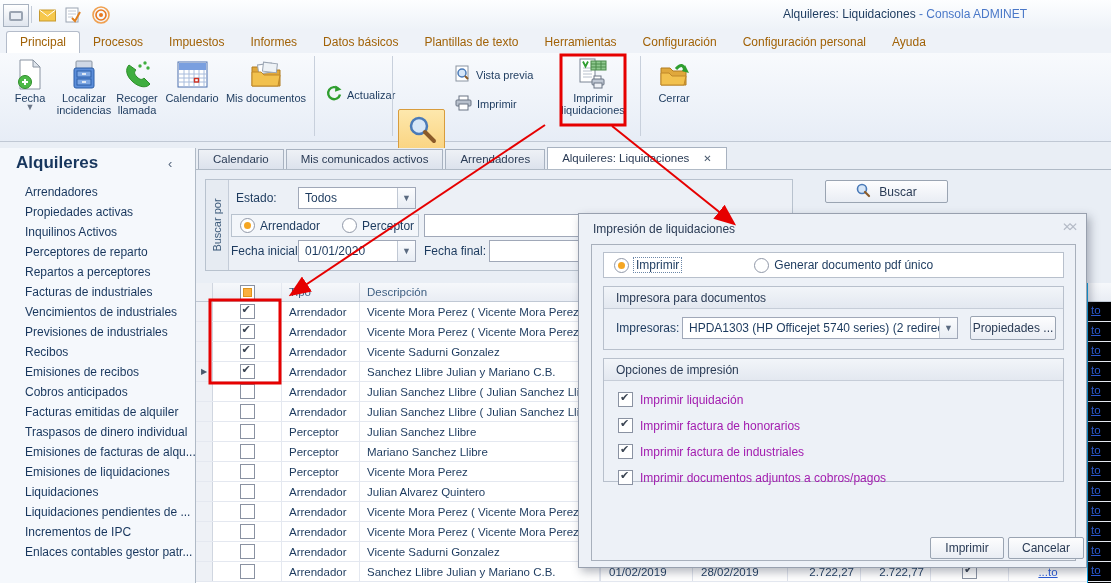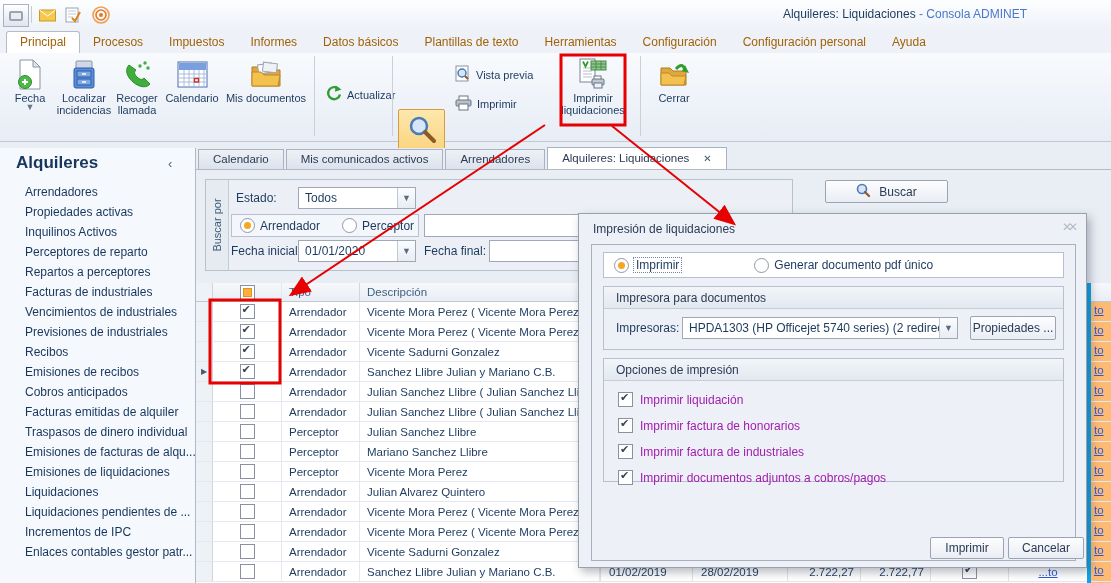--- a/index.html
+++ b/index.html
@@ -65,21 +65,21 @@
   .throw{left:0;top:0;width:891px;height:19px;display:flex;background:linear-gradient(#f6f8fb,#e9edf4);border-bottom:1px solid #c0c8d4;box-sizing:border-box;}
   .thcell{border-right:1px solid #d0d6e0;box-sizing:border-box;font-size:11.5px;color:#3e5f82;padding-left:7px;display:flex;align-items:center;}
   .trow{width:891px;height:20px;display:flex;border-bottom:1px solid #e4e8f0;box-sizing:border-box;background:#fff;}
   .tcell{border-right:1px solid #e4e8f0;box-sizing:border-box;font-size:11.5px;color:#1c3a5e;padding-left:7px;display:flex;align-items:center;white-space:nowrap;overflow:hidden;}
   .indcell{width:17px;background:#eef1f6;border-right:1px solid #d0d6e0;box-sizing:border-box;display:flex;align-items:center;justify-content:center;
       font-size:8px;color:#4a5a6e;padding:0;}
   .cbcell{width:69px;display:flex;align-items:center;justify-content:center;border-right:1px solid #e4e8f0;box-sizing:border-box;}
   .cb{width:13px;height:13px;border:1px solid #8a92a2;background:#fff;position:relative;flex:none;}
   .cb.checked::after{content:"✔";position:absolute;left:1px;top:-2px;font-size:11px;color:#3c4654;}
   .cb.partial::after{content:"";position:absolute;left:2px;top:2px;right:2px;bottom:2px;background:#fbaf3f;border:1px solid #e0941c;}
-  .rightstrip{left:891px;top:0;width:24px;height:300px;border-left:4px solid #0ea5e9;background:#fdba74;box-sizing:border-box;}
+  .rightstrip{left:891px;top:0;width:24px;height:300px;border-left:1px solid #0ea5e9;background:#000000;box-sizing:border-box;}
   .rs-h{height:19px;background:linear-gradient(#f6f8fb,#e9edf4);border-bottom:1px solid #c0c8d4;box-sizing:border-box;}
   .rs-c{height:20px;border-bottom:1px solid #e4e8f0;box-sizing:border-box;font-size:11.5px;color:#2b5bd7;text-decoration:underline;padding:2px 0 0 3px;}
   .bcell{border-left:1px solid #dfe3ec;box-sizing:border-box;font-size:11.5px;color:#1c3a5e;display:flex;align-items:center;white-space:nowrap;overflow:hidden;}
   .linktext{color:#2b5bd7;text-decoration:underline;}
   
   .dialog{left:578px;top:213px;width:509px;height:355px;background:#edf1f7;border:1px solid #98a0ae;box-sizing:border-box;
       box-shadow:3px 4px 9px rgba(40,50,70,0.35);z-index:30;}
   .dlg-title{left:14px;top:8px;font-size:12px;color:#2a3b55;}
   .dlg-close{right:12px;top:6px;font-size:12px;color:#b4bac6;font-weight:bold;letter-spacing:-4px;}
   .dlg-inner{left:12px;top:30px;width:485px;height:317px;border:1px solid #a8b0bc;box-sizing:border-box;background:#edf1f7;}

